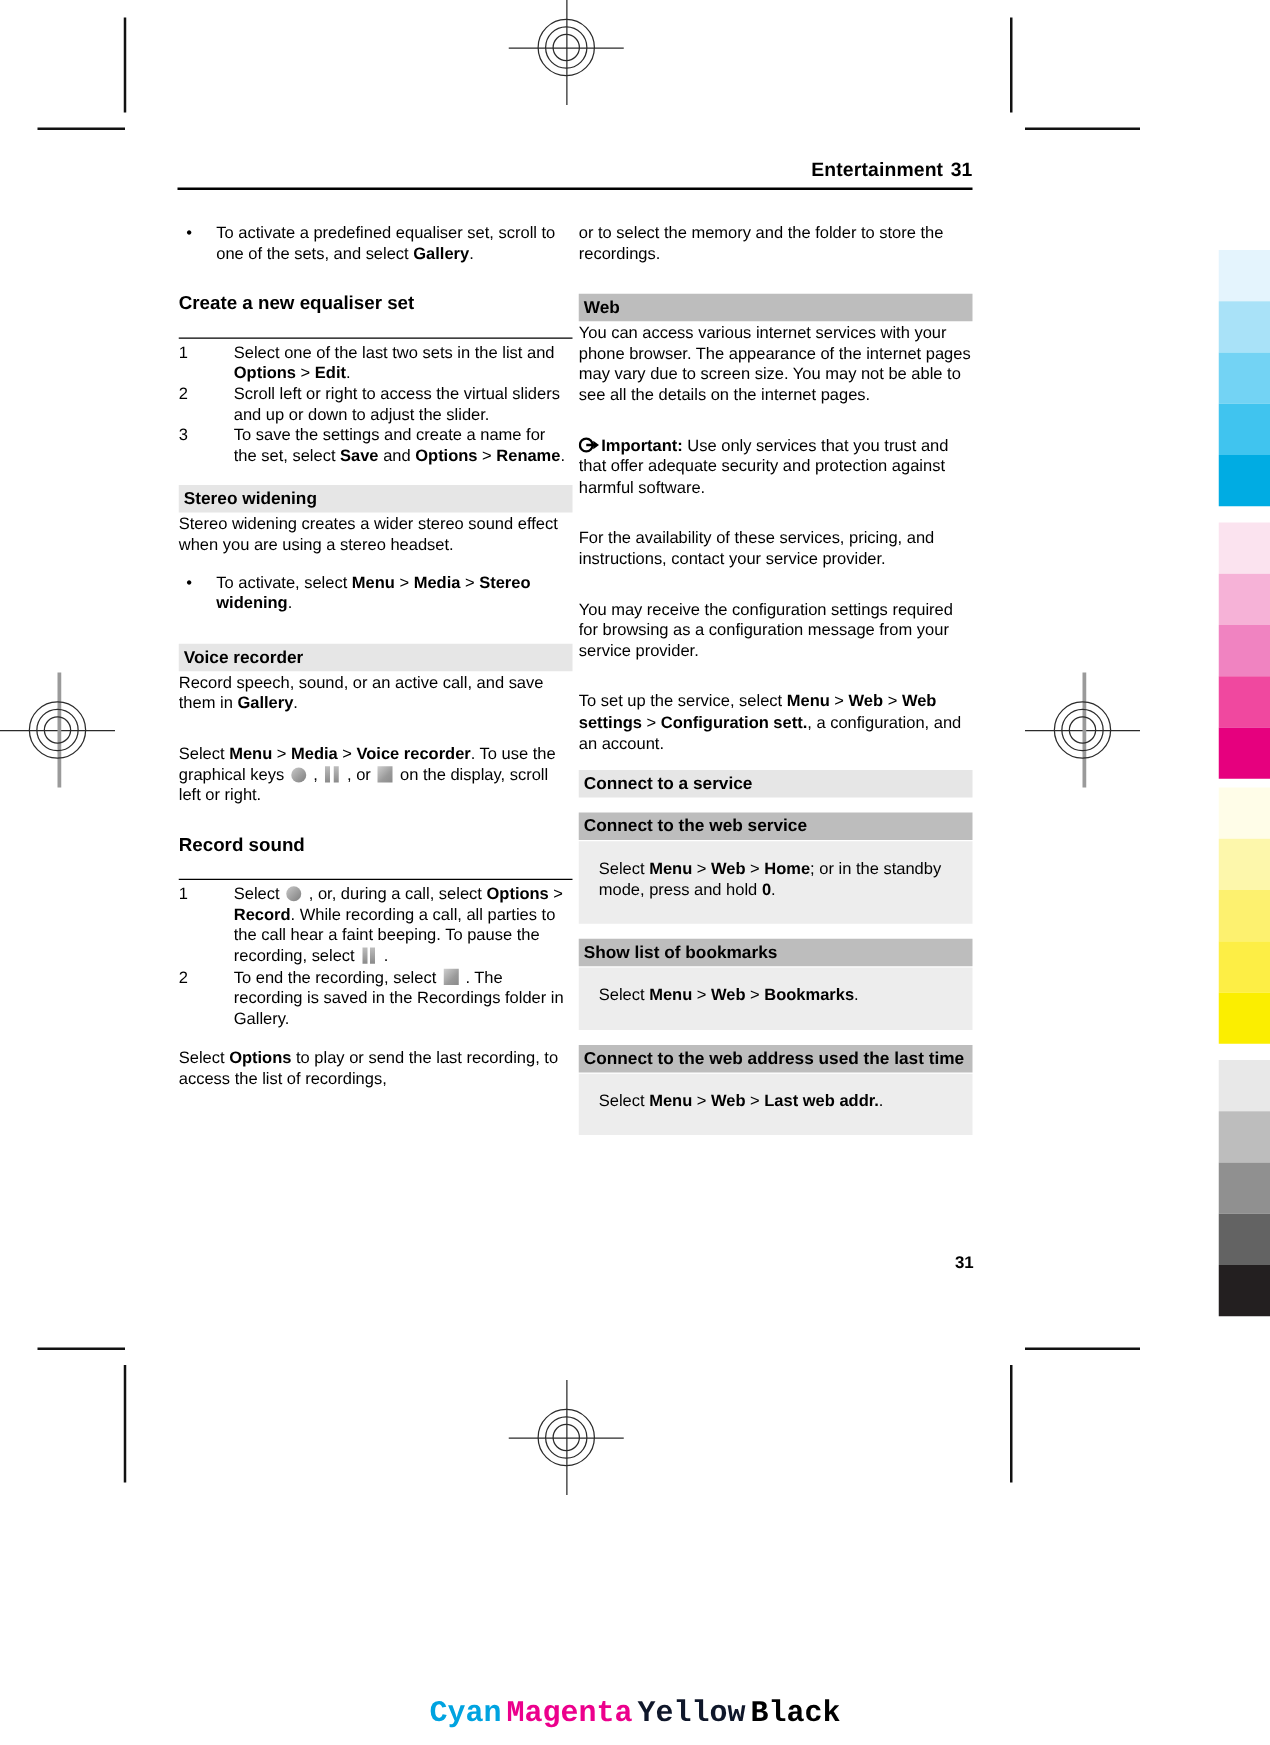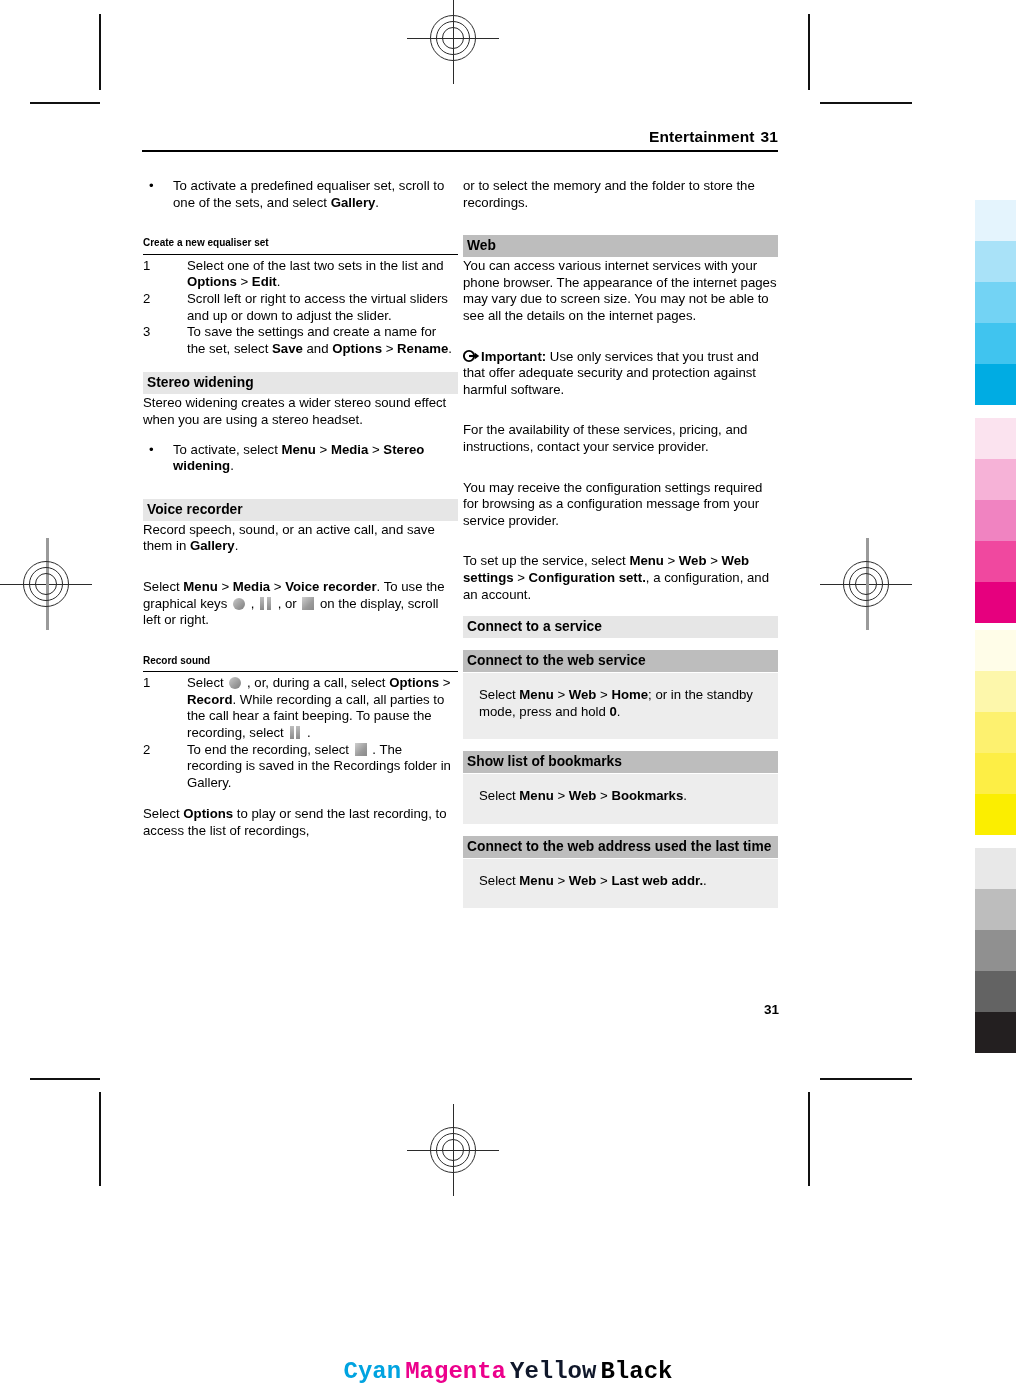--- a/index.html
+++ b/index.html
@@ -147,23 +147,23 @@
   .band-body {
     background: #ededed;
     padding: 2px 4px 7px 4px;
     margin: 0 0 12px 0;
   }
   .band-body p { margin: 12px; }
 
   
   .subhead {
     font-weight: bold;
-    font-size: 10px;
+    font-size: 15px;
     border-bottom: 1.4px solid #000;
-    padding-bottom: 2px;
+    padding-bottom: 18px;
     margin: 0 0 3px 0;
   }
 
   .spacer-sm { height: 11px; }
   .spacer-md { height: 15px; }
 
   
   .key-icon {
     display: inline-block;
     vertical-align: -2px;

